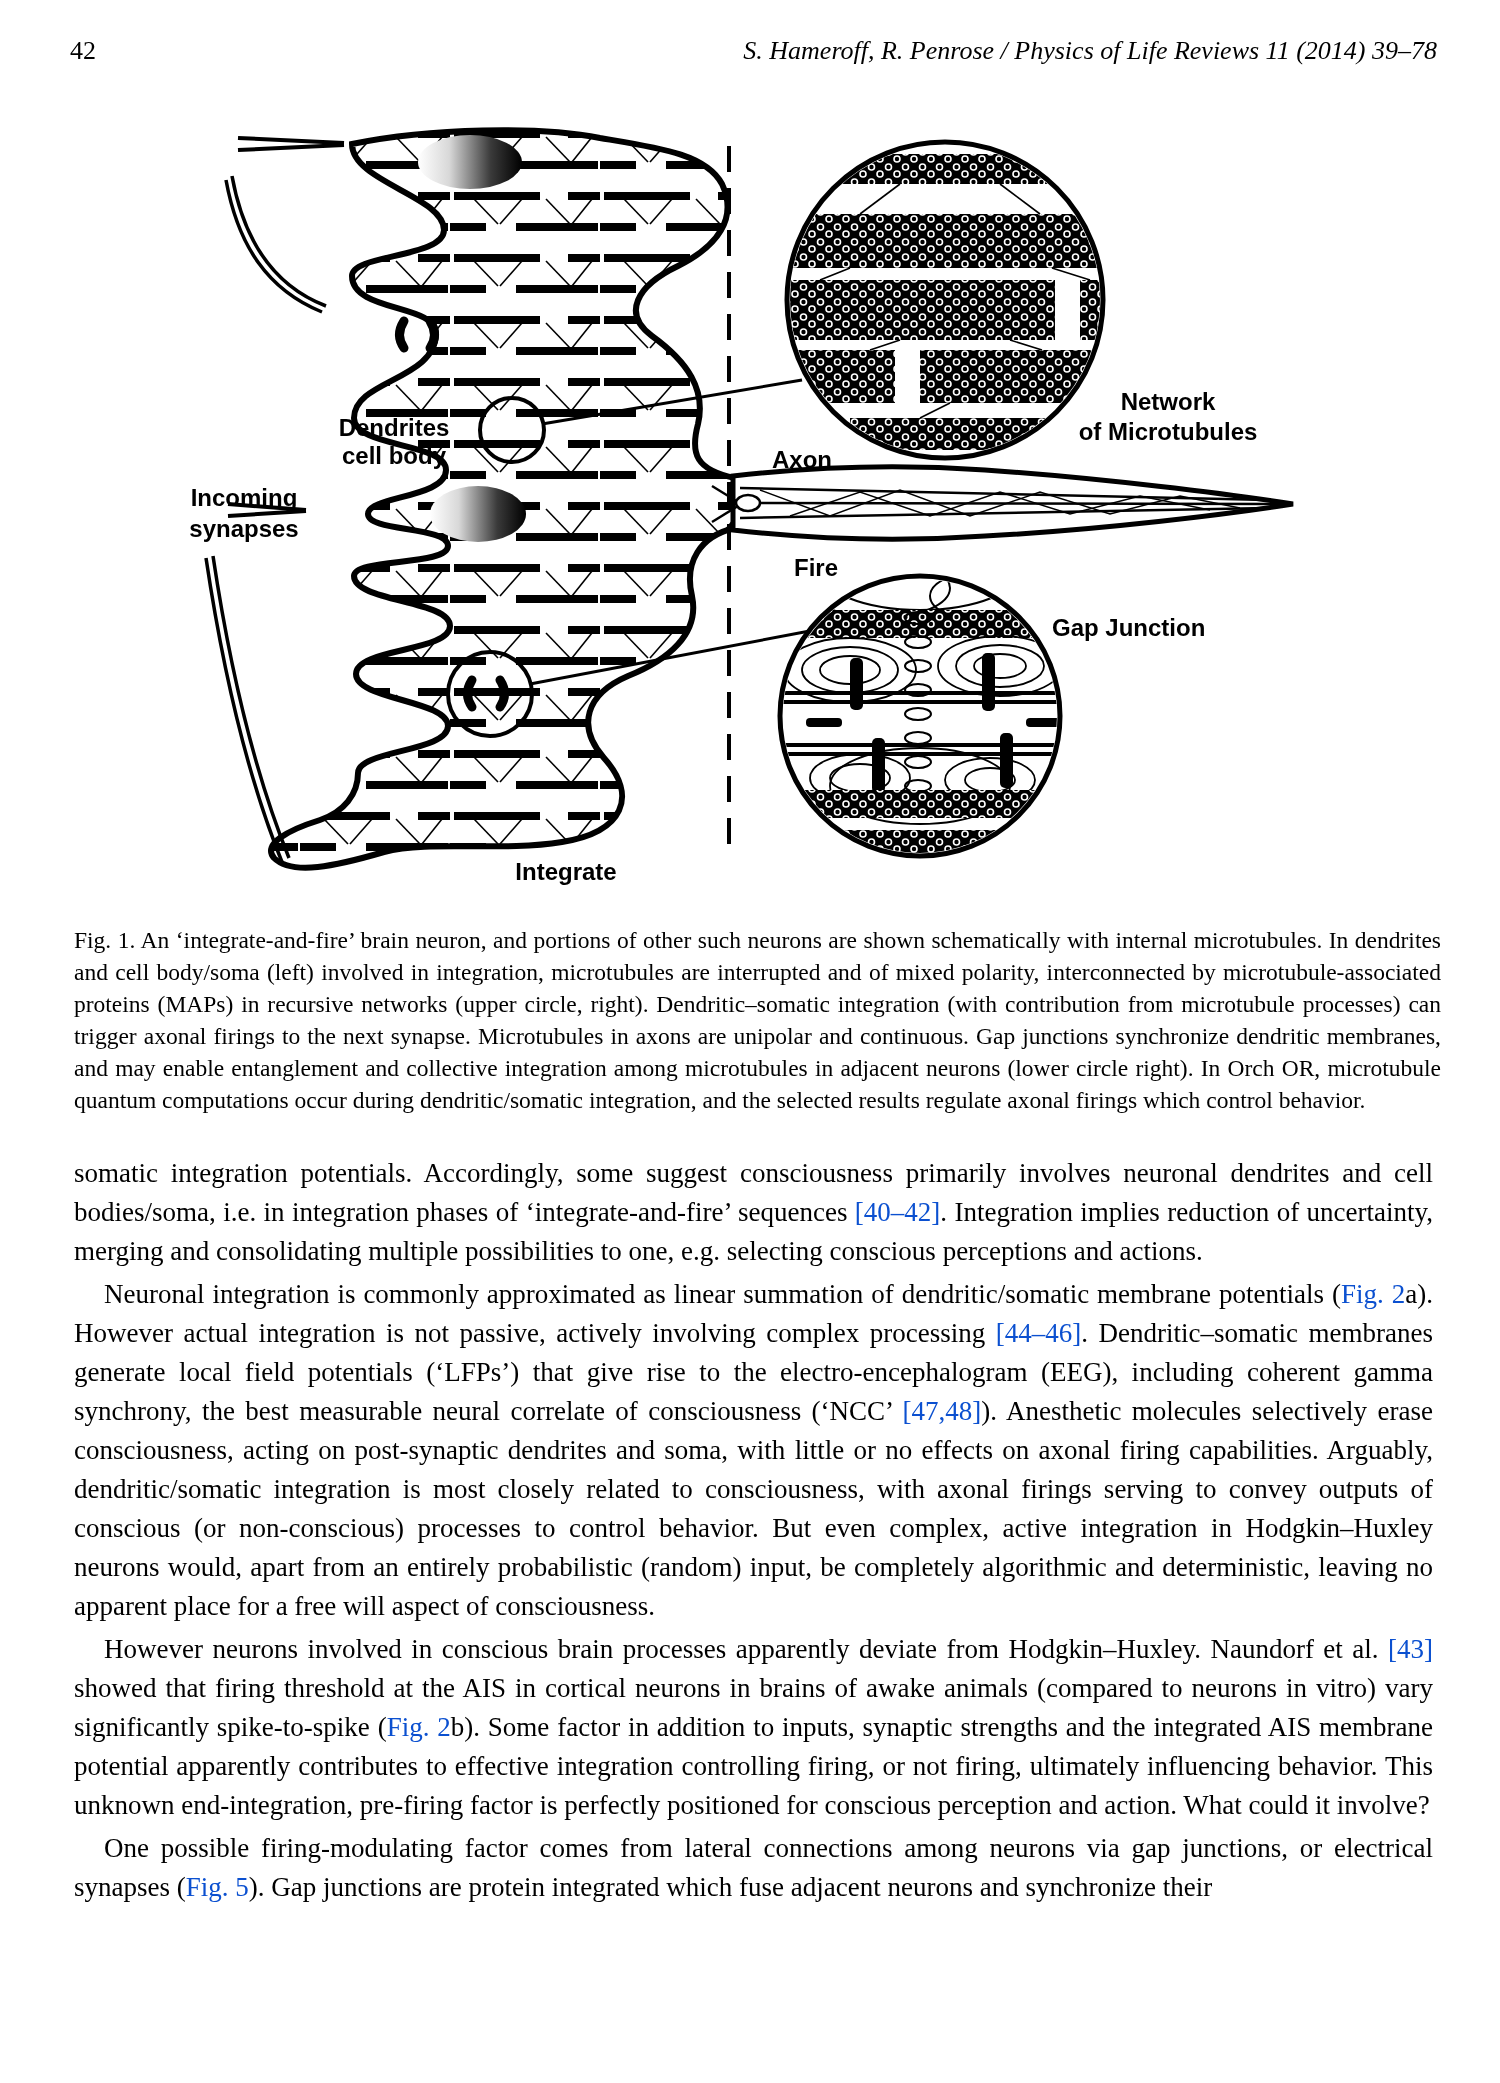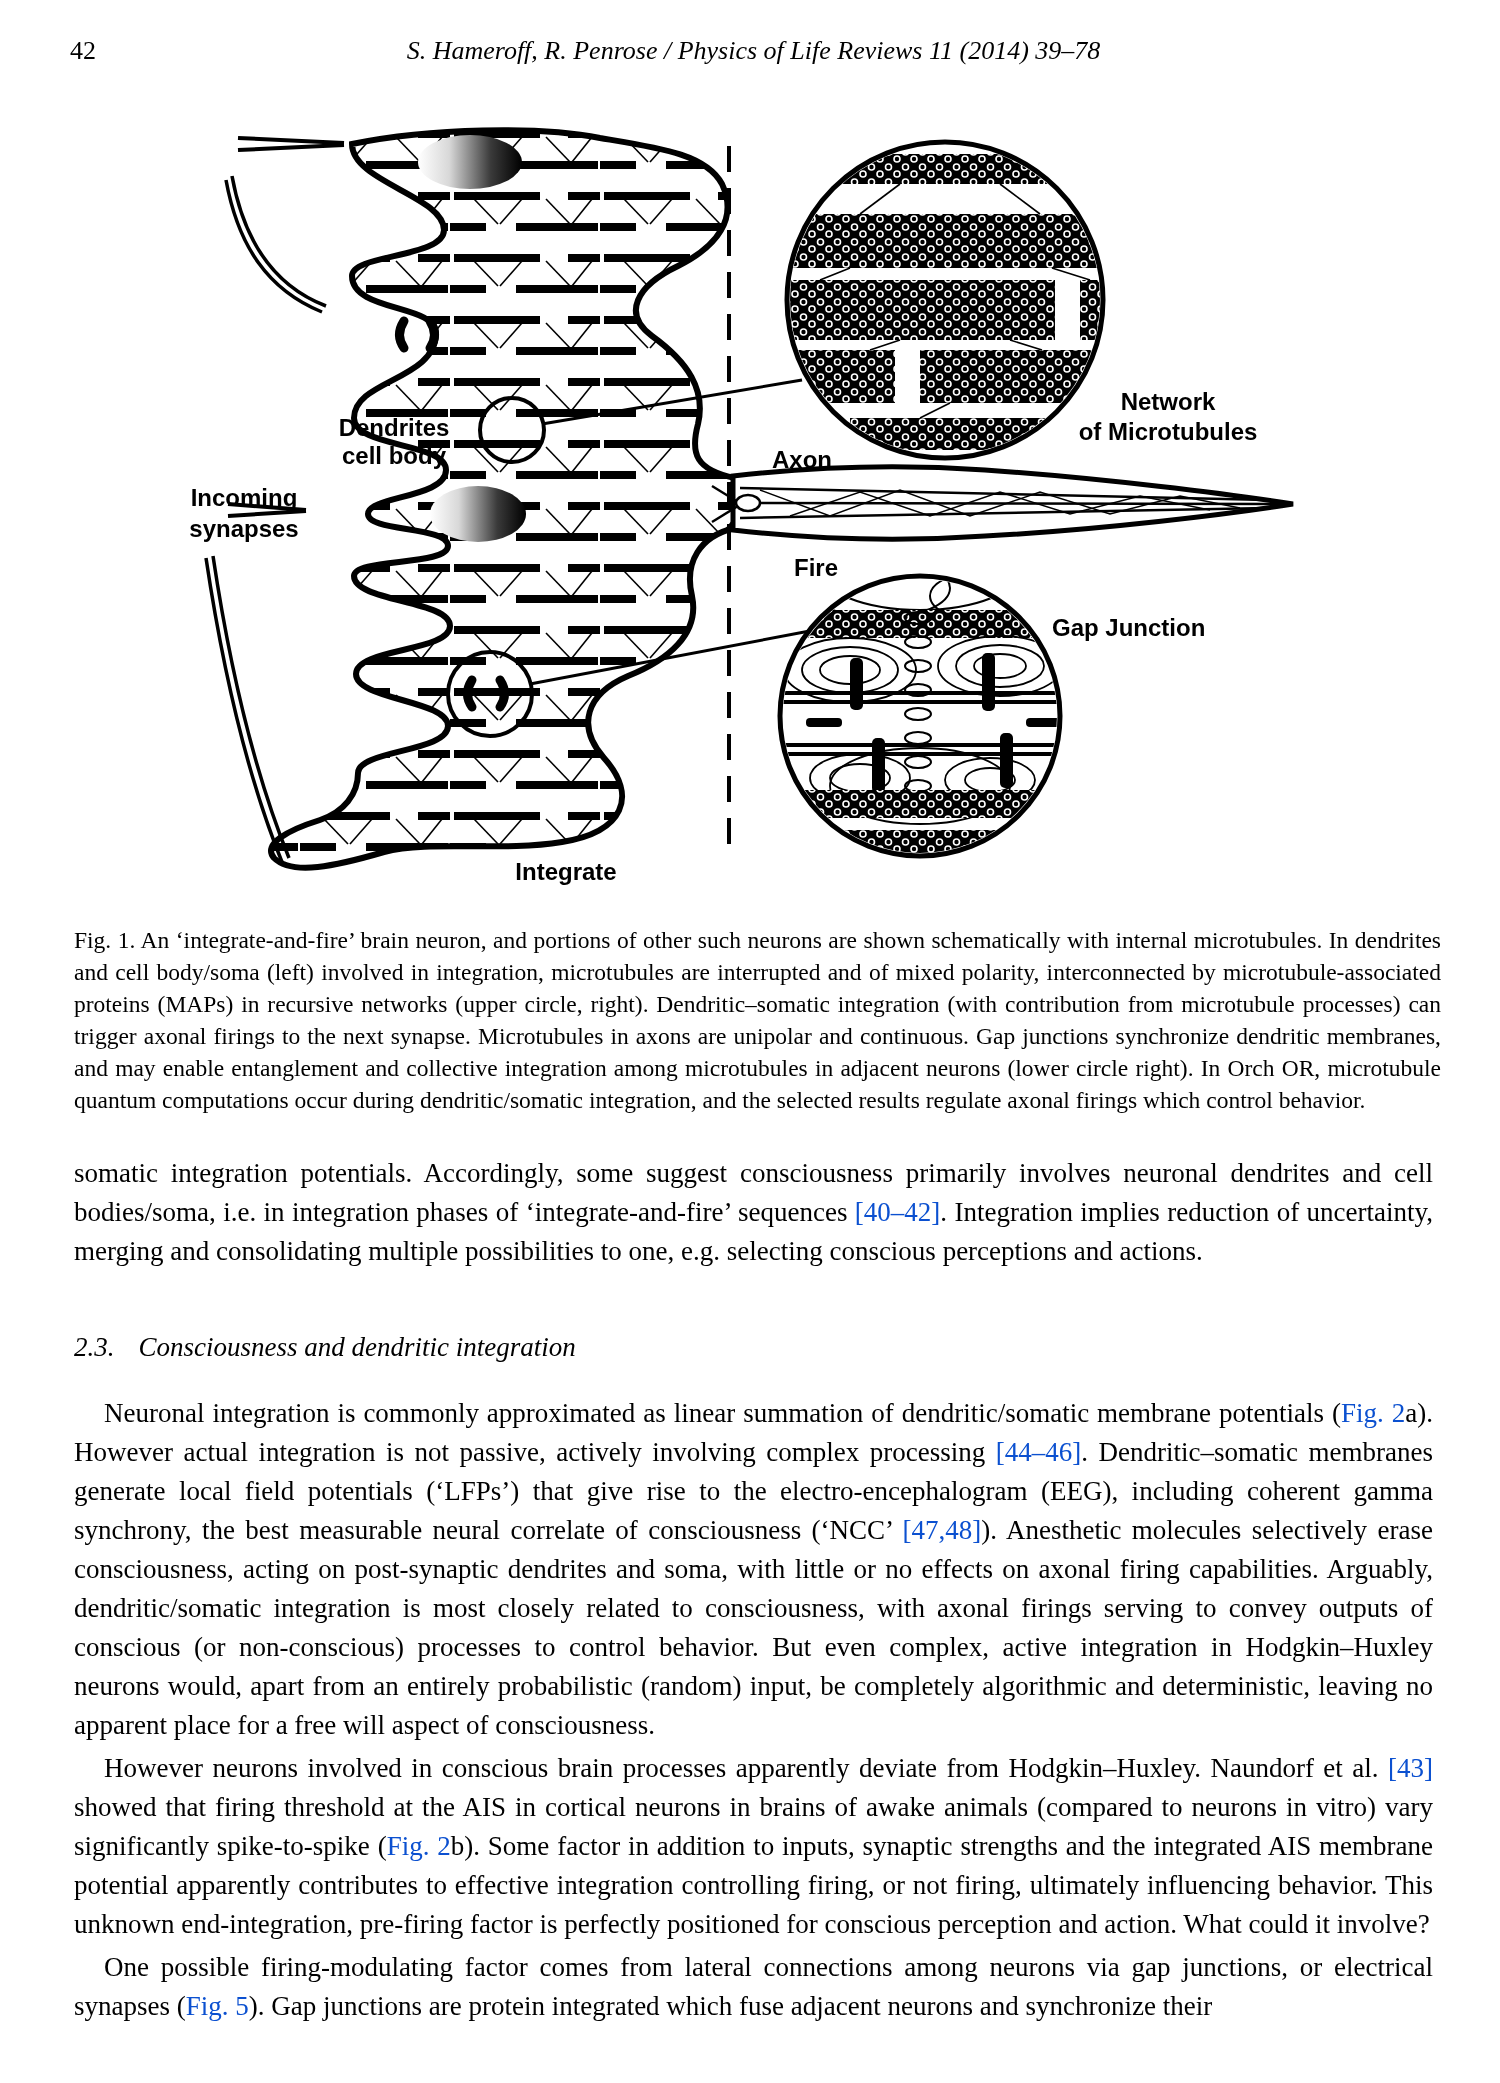--- a/index.html
+++ b/index.html
@@ -5,21 +5,21 @@
   html,body{margin:0;padding:0}
   body{
     width:1500px;height:2083px;position:relative;background:#ffffff;
     color:#000;font-family:"Liberation Serif",serif;
     -webkit-font-smoothing:antialiased;
   }
   .abs{position:absolute}
   p{margin:4px}
   .running-head{top:36px;left:70px;width:1367px;height:36px;font-size:26px}
   .rh-num{position:absolute;left:0;top:0}
-  .rh-title{display:block;text-align:center;font-style:italic}
+  .rh-title{display:block;text-align:right;font-style:italic}
   .figure-wrap{top:118px;left:0;width:1500px;height:795px}
   .caption{top:920px;left:70px;width:1367px;font-size:23.5px;line-height:32px;text-align:justify}
   .article{top:1150px;left:70px;width:1367px;font-size:27px;line-height:39px;text-align:justify}
   .article .indent{text-indent:30px}
   .heading{font-style:italic;margin-top:57px;margin-bottom:27px;text-align:left}
   .heading .h-title{margin-left:24px}
   .lnk{color:var(--link,#0b50d0)}
   .it{}
   svg text{font-family:"Liberation Sans",sans-serif;font-weight:bold;font-size:24px;fill:#000}
 </style>
@@ -233,20 +233,17 @@
   <text x="1052" y="518">Gap Junction</text>
   <text x="566" y="762" text-anchor="middle">Integrate</text>
 </svg>
 </div>
 
 <p class="abs caption"><span>Fig. 1. An ‘integrate-and-fire’ brain neuron, and portions of other such neurons are shown schematically with internal microtubules. In dendrites and cell body/soma (left) involved in integration, microtubules are interrupted and of mixed polarity, interconnected by microtubule-associated proteins (MAPs) in recursive networks (upper circle, right). Dendritic–somatic integration (with contribution from microtubule processes) can trigger axonal firings to the next synapse. Microtubules in axons are unipolar and continuous. Gap junctions synchronize dendritic membranes, and may enable entanglement and collective integration among microtubules in adjacent neurons (lower circle right). In Orch OR, microtubule quantum computations occur during dendritic/somatic integration, and the selected results regulate axonal firings which control behavior.</span></p>
 
 <div class="abs article">
   <p><span>somatic integration potentials. Accordingly, some suggest consciousness primarily involves neuronal dendrites and cell bodies/soma, i.e. in integration phases of ‘integrate-and-fire’ sequences </span><span class="lnk">[40–42]</span><span>. Integration implies reduction of uncertainty, merging and consolidating multiple possibilities to one, e.g. selecting conscious perceptions and actions.</span></p>
 
-  <p class="heading">
-    <span>2.3.</span><span class="h-title">Consciousness and dendritic integration</span>
-  </p>
 
   <p class="indent"><span>Neuronal integration is commonly approximated as linear summation of dendritic/somatic membrane potentials (</span><span class="lnk">Fig. 2</span><span>a). However actual integration is not passive, actively involving complex processing </span><span class="lnk">[44–46]</span><span>. Dendritic–somatic membranes generate local field potentials (‘LFPs’) that give rise to the electro-encephalogram (EEG), including coherent gamma synchrony, the best measurable neural correlate of consciousness (‘NCC’ </span><span class="lnk">[47,48]</span><span>). Anesthetic molecules selectively erase consciousness, acting on post-synaptic dendrites and soma, with little or no effects on axonal firing capabilities. Arguably, dendritic/somatic integration is most closely related to consciousness, with axonal firings serving to convey outputs of conscious (or non-conscious) processes to control behavior. But even complex, active integration in Hodgkin–Huxley neurons would, apart from an entirely probabilistic (random) input, be completely algorithmic and deterministic, leaving no apparent place for a free will aspect of consciousness.</span></p>
   <p class="indent"><span>However neurons involved in conscious brain processes apparently deviate from Hodgkin–Huxley. Naundorf et al. </span><span class="lnk">[43]</span><span> showed that firing threshold at the AIS in cortical neurons in brains of awake animals (compared to neurons </span><span class="it">in vitro</span><span>) vary significantly spike-to-spike (</span><span class="lnk">Fig. 2</span><span>b). Some factor in addition to inputs, synaptic strengths and the integrated AIS membrane potential apparently contributes to effective integration controlling firing, or not firing, ultimately influencing behavior. This unknown end-integration, pre-firing factor is perfectly positioned for conscious perception and action. What could it involve?</span></p>
   <p class="indent"><span>One possible firing-modulating factor comes from lateral connections among neurons via gap junctions, or electrical synapses (</span><span class="lnk">Fig. 5</span><span>). Gap junctions are protein integrated which fuse adjacent neurons and synchronize their</span></p>
 </div>
 
 </body></html>

